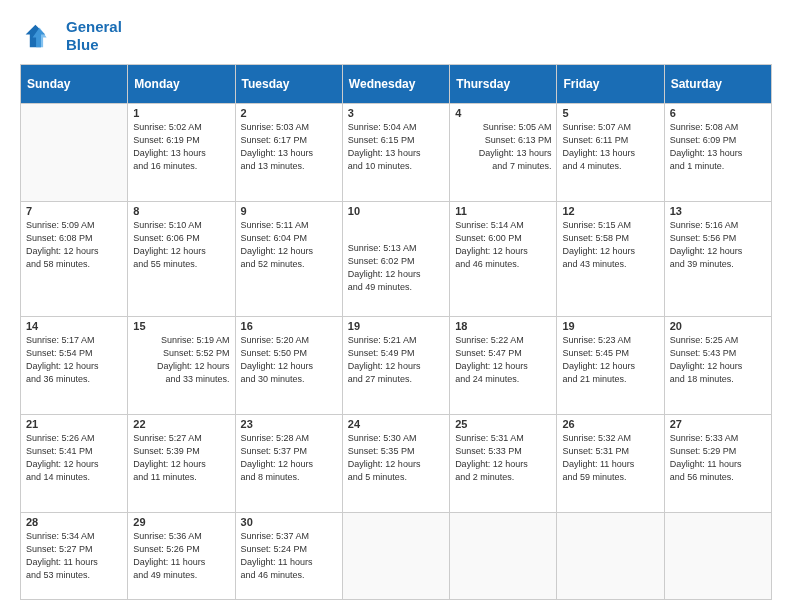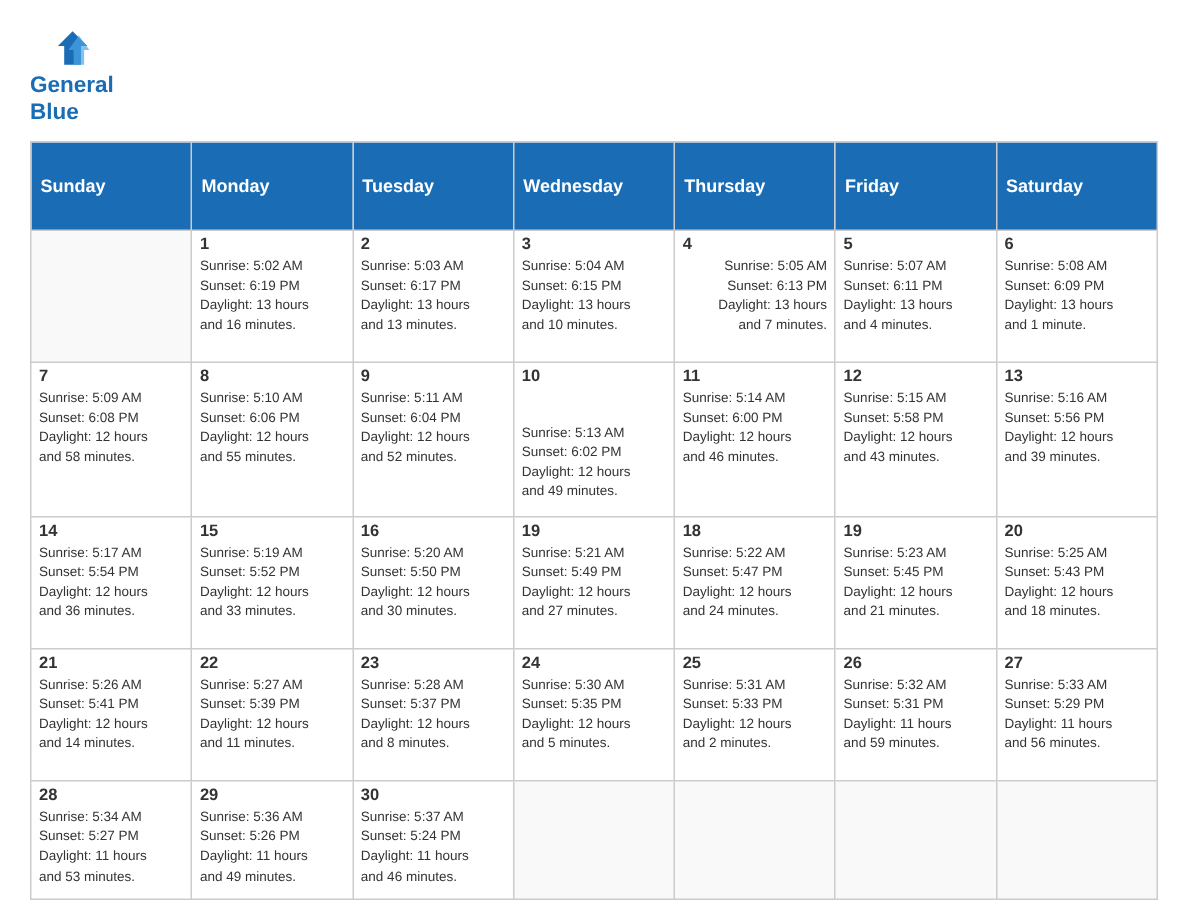--- a/index.html
+++ b/index.html
@@ -19,22 +19,21 @@
     }
     .header {
       display: flex;
       justify-content: space-between;
       align-items: flex-start;
       margin-bottom: 10px;
     }
     .logo {
       display: flex;
       align-items: center;
-      gap: 2px;
-      flex-direction: column;
+      gap: 16px;
     }
     .logo-text {
       font-size: 15px;
       font-weight: bold;
       color: #333;
       line-height: 1.2;
     }
     .logo-text span {
       color: #1a6db5;
     }
@@ -60,21 +59,21 @@
       width: 100%;
       border-collapse: collapse;
       flex: 1;
     }
     .calendar th {
       background-color: #1a6db5;
       color: #fff;
       font-size: 12px;
       font-weight: bold;
       text-align: left;
-      padding: 22px 6px;
+      padding: 12px 6px;
       border: 1px solid #ccc;
     }
     .calendar td {
       vertical-align: top;
       border: 1px solid #ccc;
       padding: 3px 5px;
       width: 107px;
       font-size: 9.5px;
       color: #333;
       background: #fff;
@@ -237,21 +236,21 @@
         <tr class="week-row">
           <td>
             <span class="day-num">14</span>
             <div class="day-info" style="white-space: pre-line;">Sunrise: 5:17 AM
 Sunset: 5:54 PM
 Daylight: 12 hours
 and 36 minutes.</div>
           </td>
           <td>
             <span class="day-num">15</span>
-            <div class="day-info" style="white-space: pre-line;">Sunrise: 5:19 AM
+            <div class="day-info" style="white-space: pre-line; text-align: right;">Sunrise: 5:19 AM
 Sunset: 5:52 PM
 Daylight: 12 hours
 and 33 minutes.</div>
           </td>
           <td>
             <span class="day-num">16</span>
             <div class="day-info" style="white-space: pre-line;">Sunrise: 5:20 AM
 Sunset: 5:50 PM
 Daylight: 12 hours
 and 30 minutes.</div>

